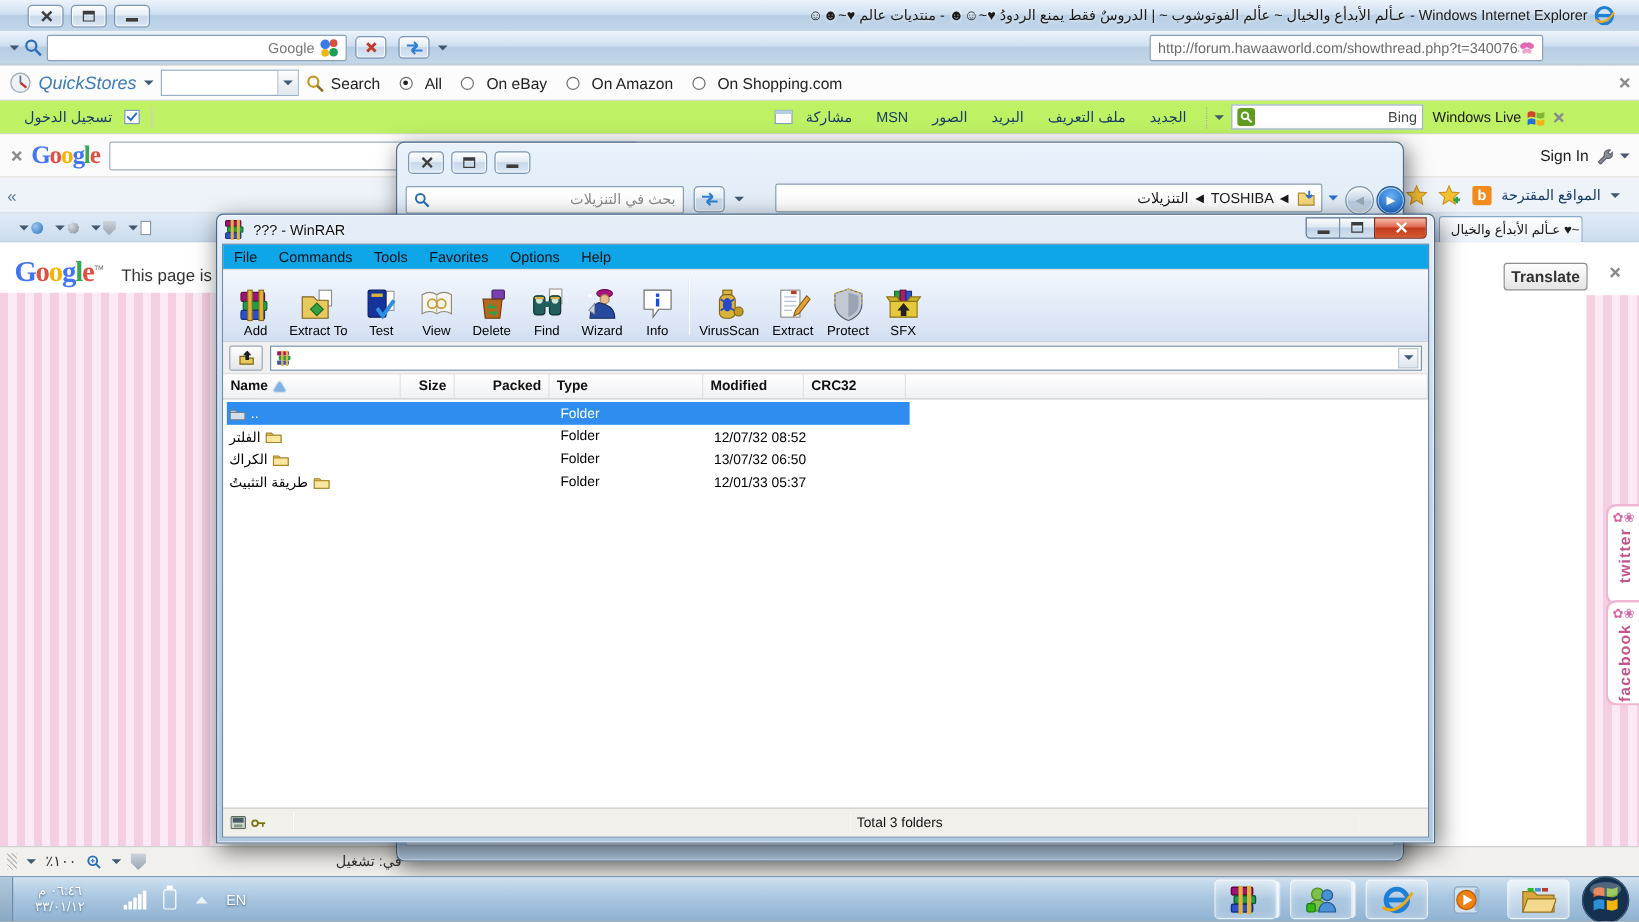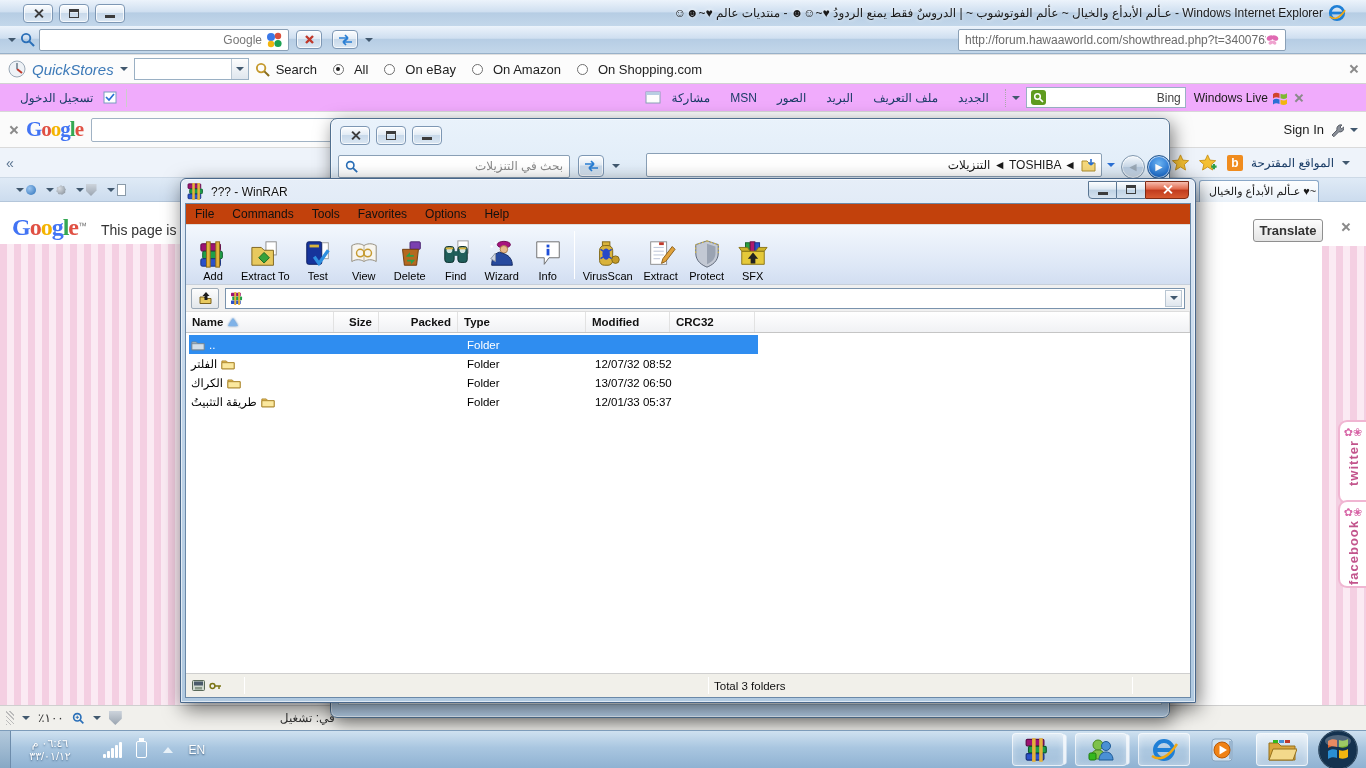--- a/index.html
+++ b/index.html
@@ -37,21 +37,21 @@
     display:flex;align-items:center;padding:0 8px;gap:6px;font-size:13px;color:#222;}
   .qs-brand{font-style:italic;color:#3d7ab8;font-size:15px;}
   .combo{width:115px;height:22px;background:#fff;border:1px solid #9ab0c4;display:flex;}
   .combo .dd{margin-left:auto;width:17px;background:linear-gradient(#fdfdfd,#dfe6ee);border-left:1px solid #b9c6d2;display:flex;align-items:center;justify-content:center;}
   .radio{width:11px;height:11px;border:1px solid #707070;border-radius:50%;background:#fff;position:relative;margin:0 4px 0 10px;}
   .radio.on::after{content:"";position:absolute;left:2.5px;top:2.5px;width:4px;height:4px;border-radius:50%;background:#222;}
   .xglyph{position:relative;width:10px;height:10px;}
   .xglyph::before,.xglyph::after{content:"";position:absolute;left:4.5px;top:0;width:1.6px;height:10px;background:#8a8a8a;}
   .xglyph::before{transform:rotate(45deg);} .xglyph::after{transform:rotate(-45deg);}
 
-  .wlrow{left:0;top:84px;width:1366px;height:28px;background:#f0abfc;border-bottom:1px solid #d8d8d8;
+  .wlrow{left:0;top:84px;width:1366px;height:28px;background:#bef264;border-bottom:1px solid #d8d8d8;
     display:flex;align-items:center;padding:0 10px;font-size:12px;color:#1a3c66;}
   .wlrow .arlink{padding:0 10px;white-space:nowrap;}
   .bing-box{width:160px;height:21px;background:#fff;border:1px solid #9ab0c4;display:flex;align-items:center;padding:0 4px;gap:4px;}
   .bing-box .bing-lbl{margin-left:auto;color:#444;}
 
   .googlerow{left:0;top:112px;width:1366px;height:36px;background:#fbfbfb;border-bottom:1px solid #dadada;
     display:flex;align-items:center;padding:0 8px;gap:8px;}
   .g-wordmark{font-family:"Liberation Serif",serif;font-weight:bold;font-size:21px;letter-spacing:-1px;}
   .g-input{width:440px;height:24px;background:#fff;border:1px solid #a0b2c4;border-radius:2px;}
   .signin{margin-left:auto;font-size:13px;color:#1a1a1a;display:flex;align-items:center;gap:6px;}
@@ -113,21 +113,21 @@
   .wr-title .t{font-size:12px;color:#111;text-shadow:0 0 3px #fff;}
   .wr-btns{margin-left:auto;display:flex;margin-top:-4px;}
   .wr-btns .b{height:18px;border:1px solid #5a7693;display:flex;align-items:center;justify-content:center;
     background:linear-gradient(#fdfeff,#dde8f2 45%,#bfd2e4 50%,#d5e2ef);}
   .wr-btns .b1{width:29px;border-radius:0 0 0 4px;}
   .wr-btns .b2{width:28px;border-left:none;border-right:none;}
   .wr-btns .b3{width:44px;border-radius:0 0 4px 0;
     background:linear-gradient(#f7bcae,#e0684b 45%,#c03a1d 50%,#d85a31);border-color:#7e2a14;}
   .wr-btns .b3 .gx::before,.wr-btns .b3 .gx::after{background:#fff;}
   .wr-client{height:495px;background:#f0f0f0;border:1px solid #6b89a8;display:flex;flex-direction:column;}
-  .wr-menu{height:21px;display:flex;align-items:center;background:#c2410c;border-bottom:1px solid #ddd;font-size:12px;color:#111;}
+  .wr-menu{height:21px;display:flex;align-items:center;background:#0ea5e9;border-bottom:1px solid #ddd;font-size:12px;color:#111;}
   .wr-menu span{padding:2px 9px;}
   .wr-tools{height:60px;display:flex;align-items:flex-end;background:linear-gradient(#f3f7fd,#dde7f6 70%,#d2def1);
     border-bottom:1px solid #c6cfdb;padding:2px 2px 1px 4px;}
   .tbtn{display:flex;flex-direction:column;align-items:center;justify-content:flex-end;min-width:46px;padding:1px 5px;gap:1px;
     font-size:11px;color:#000;}
   .tsep{width:1px;height:48px;background:#aebdd0;border-right:1px solid #fff;margin:0 3px 4px;}
   .wr-addr{height:27px;display:flex;align-items:center;background:#f0f0f0;padding:2px 5px;gap:6px;border-bottom:1px solid #ddd;}
   .upbtn{width:28px;height:21px;border:1px solid #9aa8b6;border-radius:2px;background:linear-gradient(#fdfdfd,#e2e6ea);
     display:flex;align-items:center;justify-content:center;}
   .wr-combo{flex:1;height:21px;background:#fff;border:1px solid #7a93ad;display:flex;align-items:center;padding:0 2px 0 4px;gap:5px;

